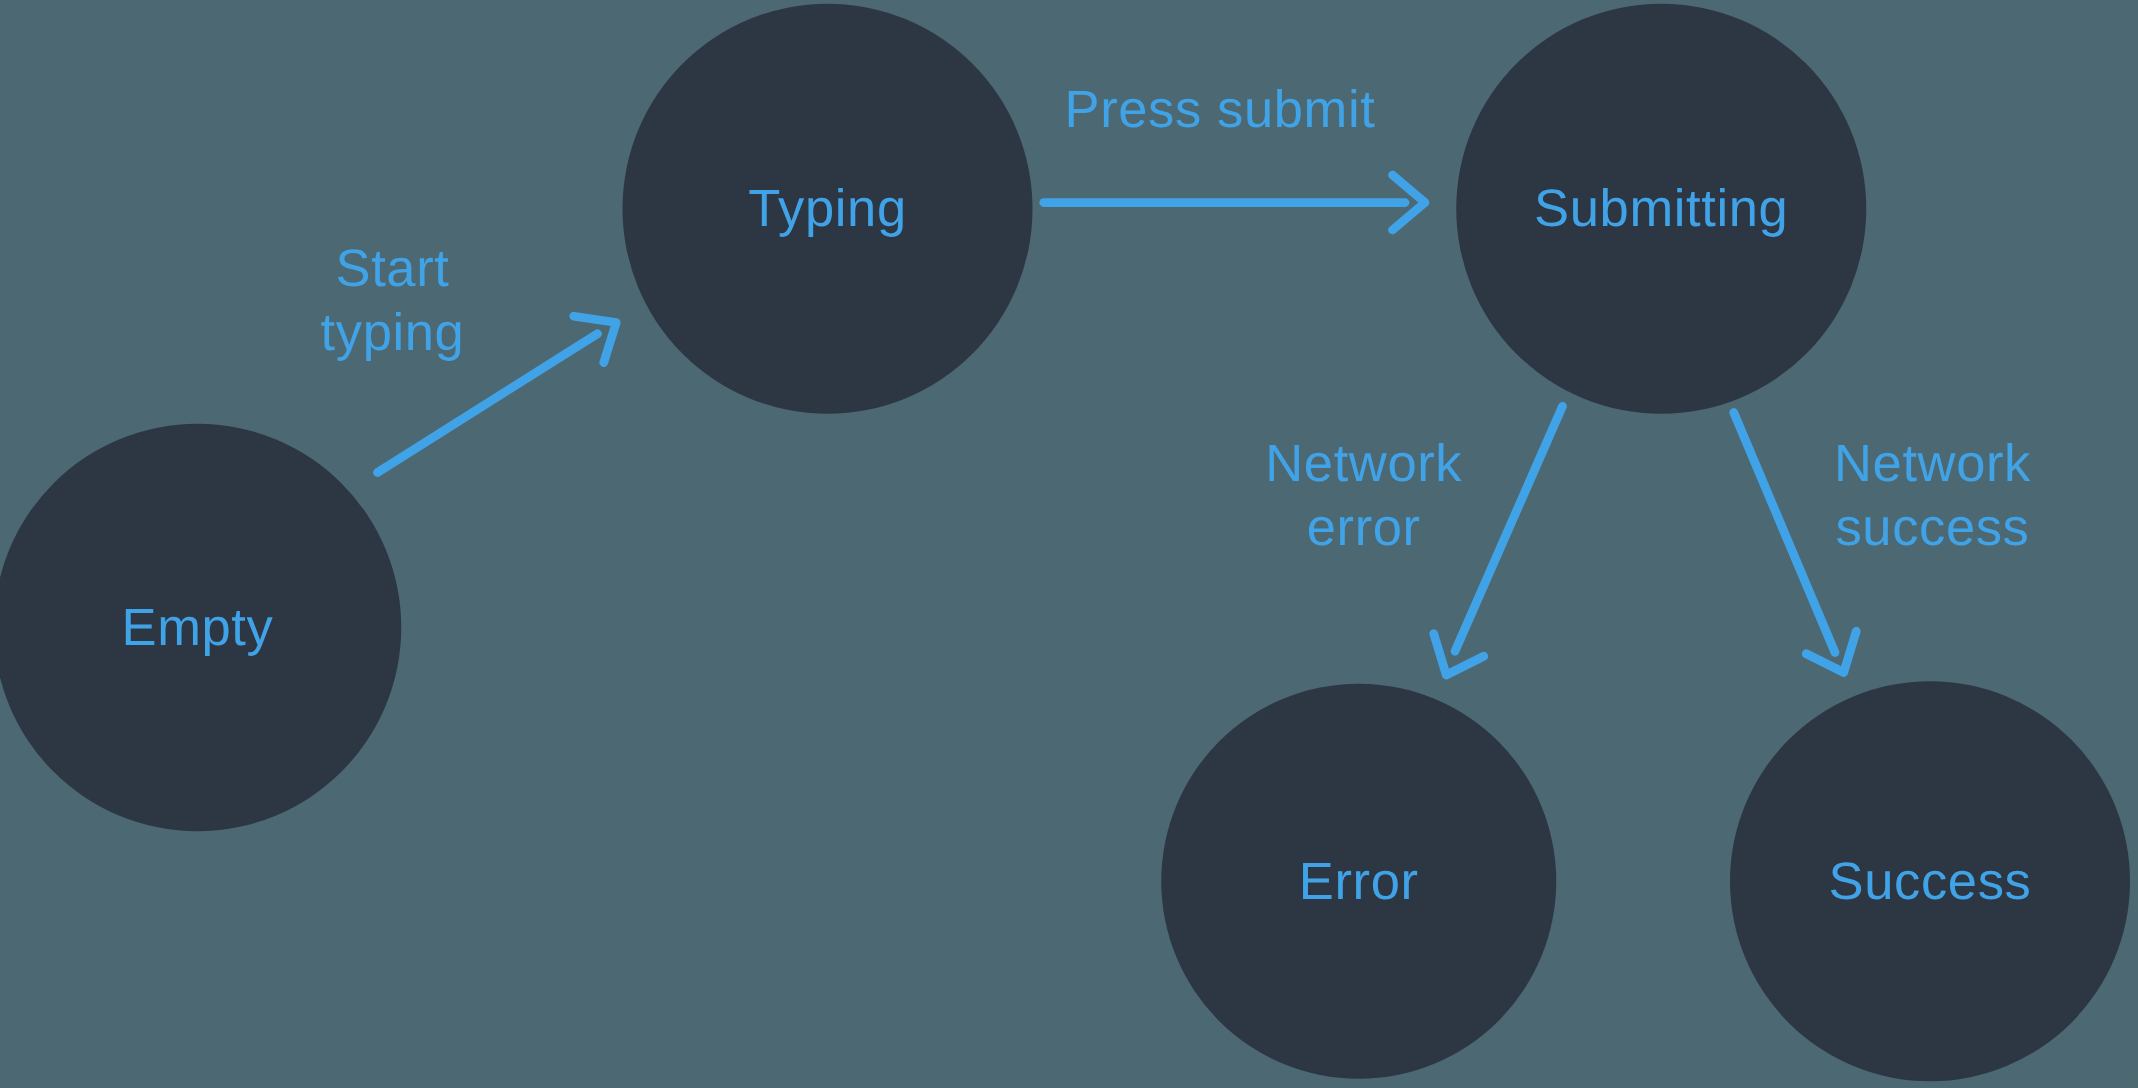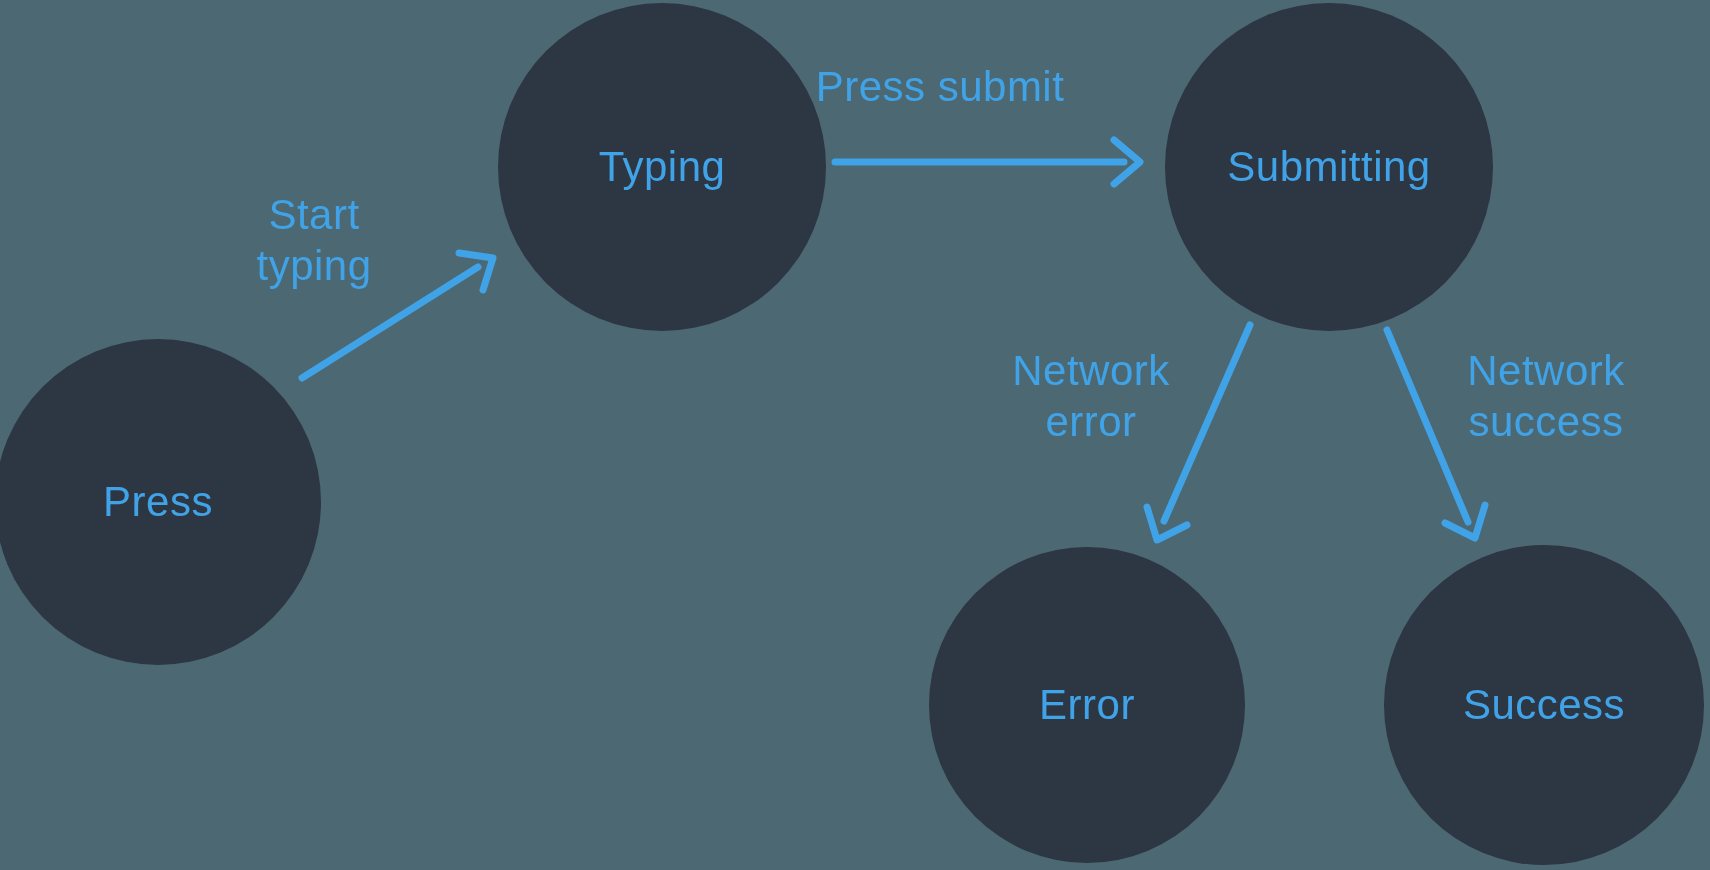--- a/index.html
+++ b/index.html
@@ -74,21 +74,21 @@
       <path d="M1250 325 L1164 521"></path>
       <path d="M1147 507 L1157 540 L1187 525"></path>
     </g>
     <g>
       <path d="M1387 330 L1468 522"></path>
       <path d="M1445 523 L1475 538 L1485 505"></path>
     </g>
   </svg>
 
   <div class="state" style="left:158px; top:502px; width:326px; height:326px;">
-    <span class="state-label">Press</span>
+    <span class="state-label">Empty</span>
   </div>
 
   <div class="state" style="left:662px; top:167px; width:328px; height:328px;">
     <span class="state-label">Typing</span>
   </div>
 
   <div class="state" style="left:1329px; top:167px; width:328px; height:328px;align-items:center;">
     <span class="state-label">Submitting</span>
   </div>
 
@@ -98,21 +98,21 @@
 
   <div class="state" style="left:1544px; top:705px; width:320px; height:320px;">
     <span class="state-label">Success</span>
   </div>
 
   <div class="transition-label" style="left:314px; top:240px;">
     <div>Start</div>
     <div>typing</div>
   </div>
 
-  <div class="transition-label" style="left:940px; top:87px;text-align:center;">
+  <div class="transition-label" style="left:976px; top:87px;text-align:center;">
     <div>Press submit</div>
   </div>
 
   <div class="transition-label" style="left:1091px; top:396px;">
     <div>Network</div>
     <div>error</div>
   </div>
 
   <div class="transition-label" style="left:1546px; top:396px;">
     <div>Network</div>

